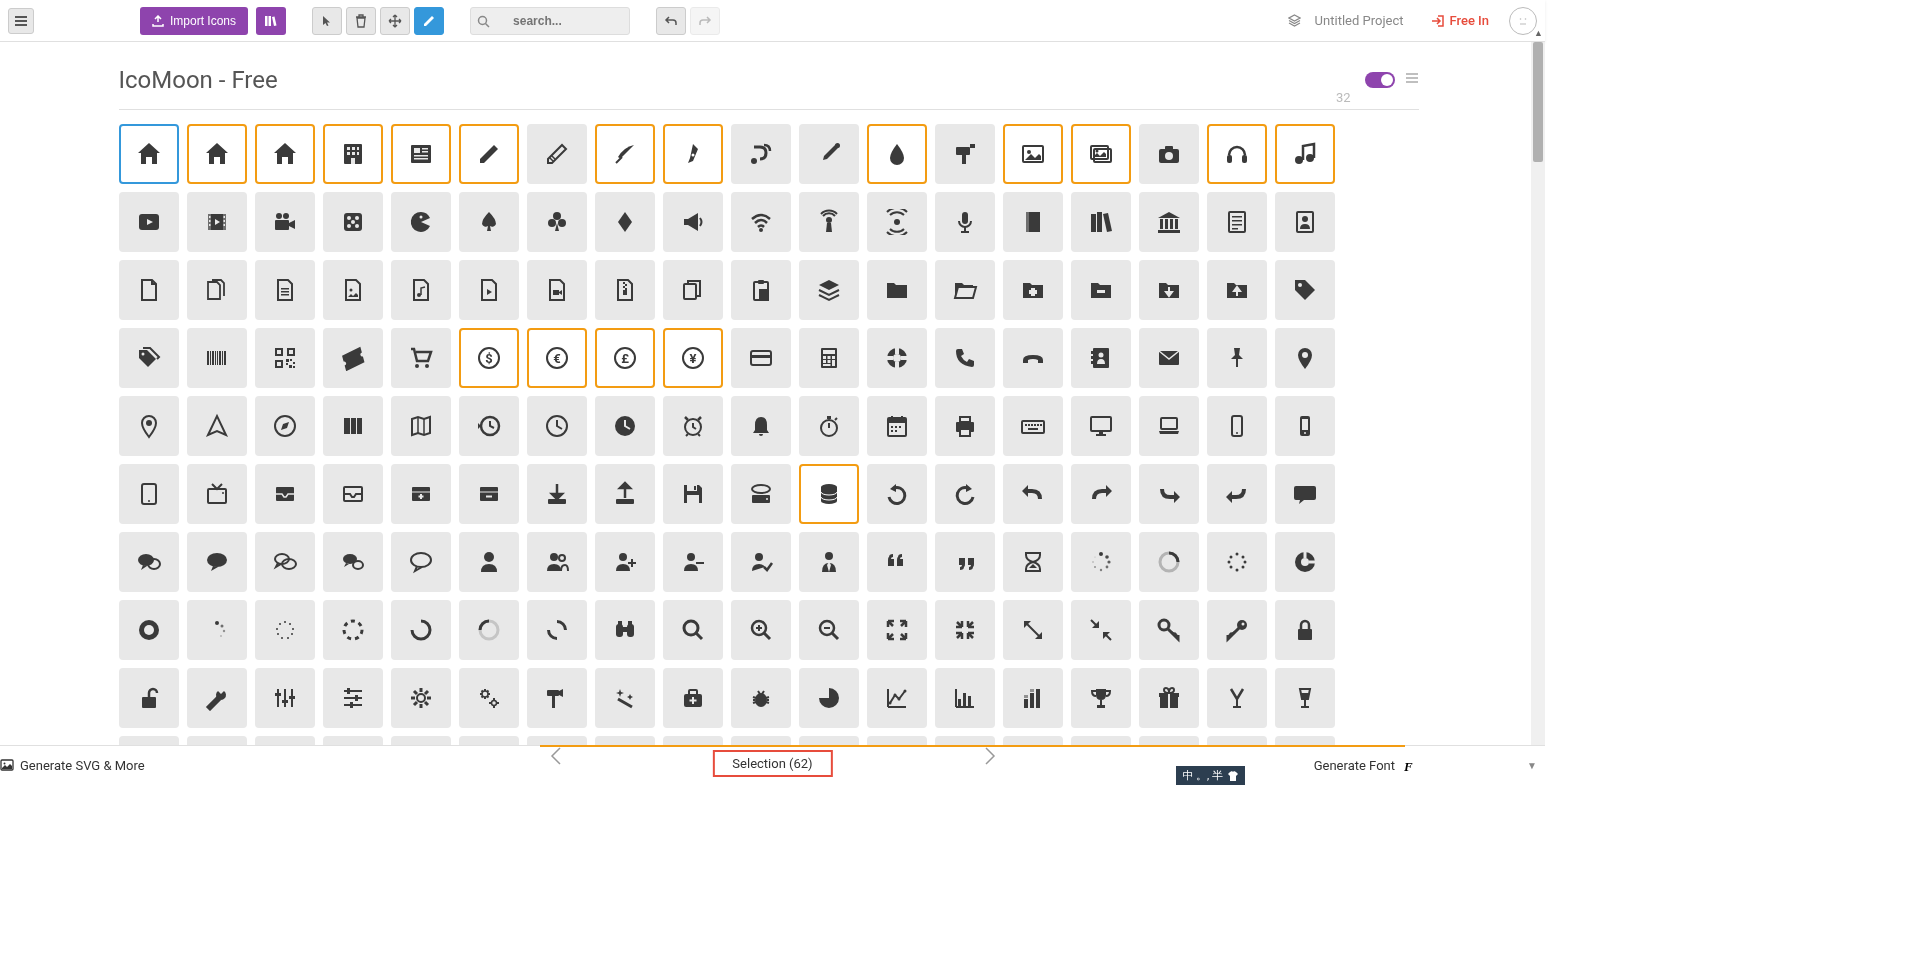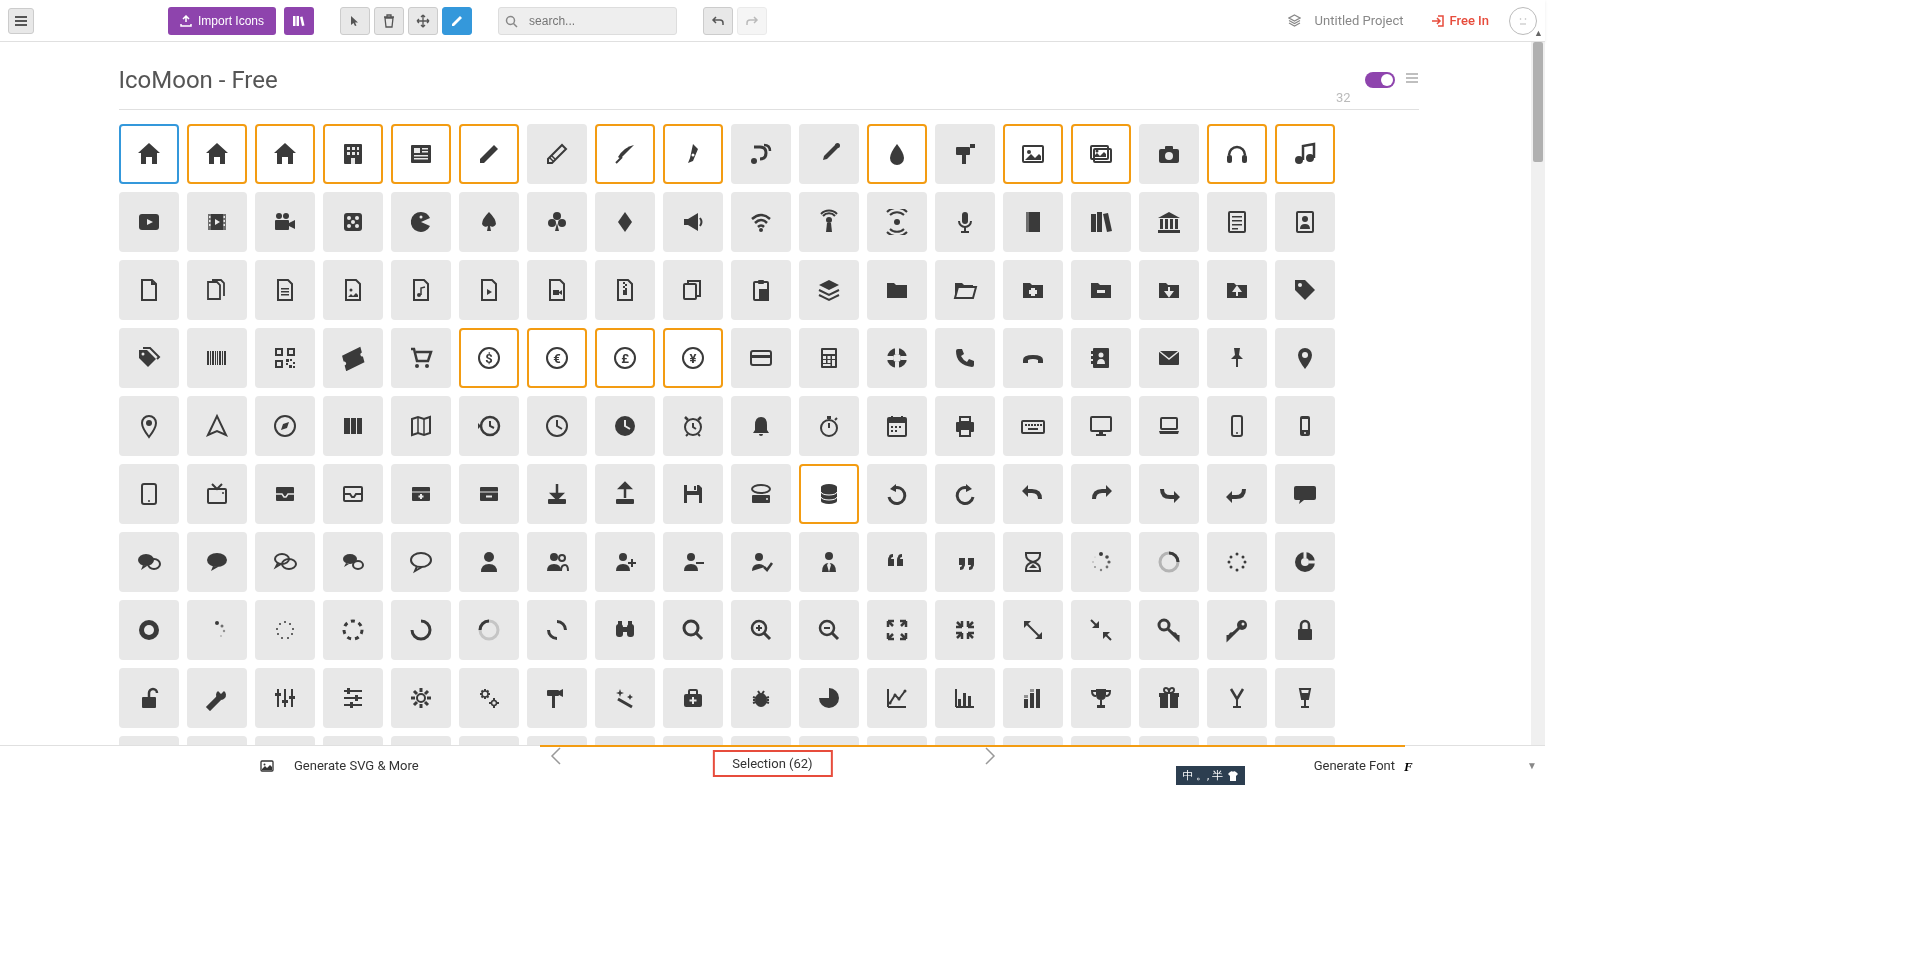--- a/index.html
+++ b/index.html
@@ -3,27 +3,27 @@
 <meta charset="utf-8">
 <style>
 * { margin: 0; padding: 0; box-sizing: border-box; }
 body { font-family: -apple-system, BlinkMacSystemFont, "Segoe UI", Roboto, Arial, sans-serif; background: #fff; color: #333; overflow: hidden; }
 .app { width: 1545px; height: 785px; display: flex; flex-direction: column; position: relative; }
 
 
 .topbar { height: 42px; background: #fff; border-bottom: 1px solid #e0e0e0; display: flex; align-items: center; padding: 0 8px; gap: 8px; box-shadow: 0 1px 3px rgba(0,0,0,0.08); }
 .menu-btn { width: 26px; height: 26px; background: #e8e8e8; border: 1px solid #ccc; border-radius: 3px; display: inline-flex; align-items: center; justify-content: center; cursor: pointer; color: #555; }
 .spacer-left { width: 90px; }
-.import-btn { background: #8e44ad; color: #fff; border: none; border-radius: 3px; height: 28px; padding: 0 12px; font-size: 12px; font-weight: 500; cursor: pointer; display: inline-flex; align-items: center; gap: 6px; margin-left: 28px; }
+.import-btn { background: #8e44ad; color: #fff; border: none; border-radius: 3px; height: 28px; padding: 0 12px; font-size: 12px; font-weight: 500; cursor: pointer; display: inline-flex; align-items: center; gap: 6px; }
 .lib-btn { background: #8e44ad; color: #fff; border: none; border-radius: 3px; height: 28px; width: 30px; cursor: pointer; display: inline-flex; align-items: center; justify-content: center; }
 .tool-group { display: flex; gap: 4px; margin-left: 18px; }
 .tool-btn { width: 30px; height: 28px; background: #e8e8e8; border: 1px solid #ccc; border-radius: 3px; cursor: pointer; display: inline-flex; align-items: center; justify-content: center; color: #555; }
 .tool-btn.active { background: #3498db; color: #fff; border-color: #3498db; }
 .search-box { margin-left: 18px; position: relative; }
-.search-box input { width: 179px; height: 28px; background: #eee; border: 1px solid #ddd; border-radius: 3px; padding: 0 8px 0 30px; font-size: 12px; color: #555; }
+.search-box input { width: 160px; height: 28px; background: #eee; border: 1px solid #ddd; border-radius: 3px; padding: 0 8px 0 42px; font-size: 12px; color: #555; font-weight: bold; }
 .search-box .sicon { position: absolute; left: 7px; top: 6px; color: #888; }
 .undo-group { display: flex; gap: 4px; margin-left: 18px; }
 .flex-grow { flex: 1; }
 .project-link { color: #888; font-size: 13px; cursor: pointer; display: inline-flex; align-items: center; gap: 14px; margin-right: 20px; }
 .signin-link { color: #e74c3c; font-size: 13px; font-weight: 500; cursor: pointer; display: inline-flex; align-items: center; gap: 4px; margin-right: 12px; }
 .avatar { width: 28px; height: 28px; border: 1.5px solid #bbb; border-radius: 50%; display: inline-flex; align-items: center; justify-content: center; color: #bbb; }
 
 
 .main { flex: 1; overflow: auto; padding: 12px 8px 0 0; background: #fff; position: relative; }
 .section { width: 1300px; margin: 0 auto; }
@@ -36,21 +36,21 @@
 
 .icon-grid { display: grid; grid-template-columns: repeat(18, 60px); gap: 8px; }
 .icon-cell { width: 60px; height: 60px; background: #e8e8e8; border-radius: 4px; display: flex; align-items: center; justify-content: center; cursor: pointer; color: #3a3a3a; }
 .icon-cell.sel-orange { background: #fff; border: 2px solid #f39c12; }
 .icon-cell.sel-blue { background: #fff; border: 2px solid #3498db; }
 .icon-cell svg { width: 26px; height: 26px; }
 
 
 .bottombar { height: 40px; border-top: 1px solid #e0e0e0; background: #fff; display: flex; align-items: center; position: relative; }
 .bottom-accent { position: absolute; top: -1px; left: 540px; right: 140px; height: 2px; background: #f39c12; }
-.gen-svg { margin-left: 260px; font-size: 13px; color: #333; cursor: pointer; display: inline-flex; align-items: center; gap: 20px; }
+.gen-svg { font-size: 13px; color: #333; cursor: pointer; display: inline-flex; gap: 6px; }
 .sel-box { position: absolute; left: 50%; transform: translateX(-50%); top: 4px; border: 2px solid #e74c3c; padding: 4px 18px; font-size: 13px; background: #fff; }
 .sel-arrows { position: absolute; left: 50%; transform: translateX(-50%); top: -2px; width: 450px; display: flex; justify-content: space-between; pointer-events: none; }
 .gen-font { position: absolute; right: 130px; font-size: 13px; color: #333; cursor: pointer; display: inline-flex; align-items: center; gap: 6px; }
 .ime-widget { position: absolute; right: 300px; bottom: 0; background: #2c3e50; color: #fff; font-size: 11px; padding: 2px 6px; display: flex; align-items: center; gap: 4px; justify-content: center; }
 .caret-down { position: absolute; right: 8px; color: #888; font-size: 10px; }
 
 
 .scroll-track { position: absolute; right: 0; top: 42px; bottom: 40px; width: 14px; background: #f0f0f0; }
 .scroll-thumb { position: absolute; left: 2px; right: 2px; top: 0; height: 120px; background: #b0b0b0; border-radius: 2px; }
 .scroll-up { position: absolute; top: -14px; left: 3px; color: #666; font-size: 9px; }

